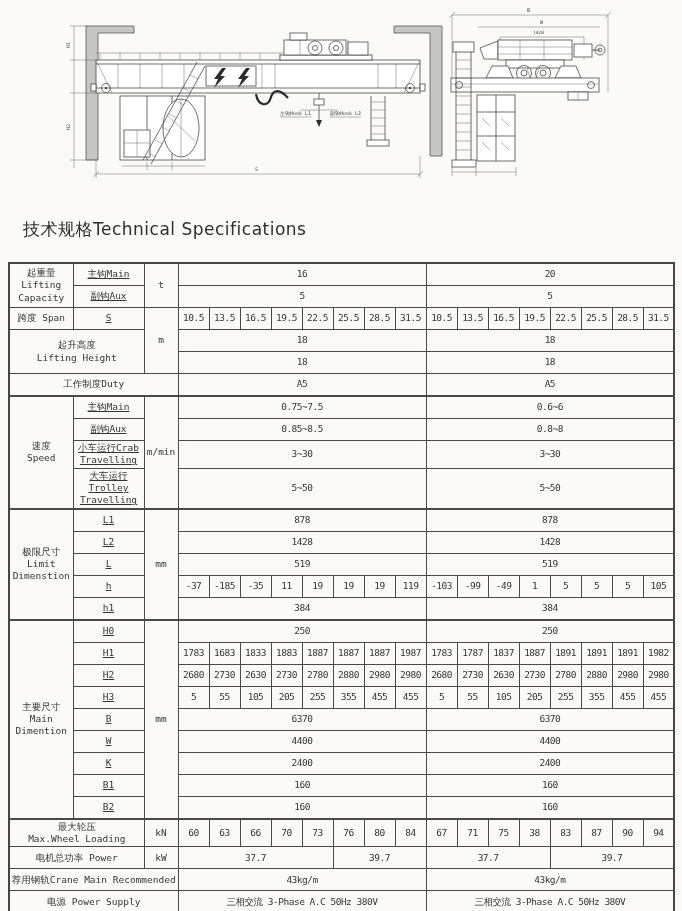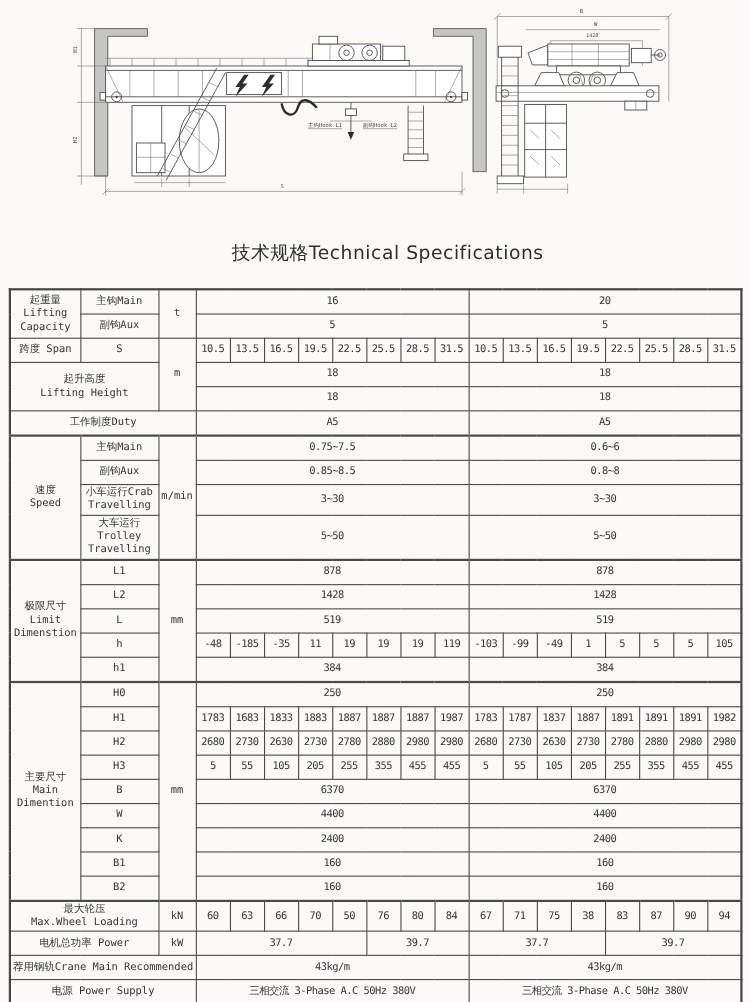--- a/index.html
+++ b/index.html
@@ -12,21 +12,20 @@
   }
   .drawing-wrap{width:682px;height:208px;}
   svg{display:block;}
   .page-title{
     margin:10px 0 0 23px;
     font-size:17px;
     font-weight:400;
     color:#2e2e2e;
     letter-spacing:0.5px;
     font-family:"DejaVu Sans","Liberation Sans",sans-serif;
-    text-align:center;
   }
   table.spec{
     border-collapse:collapse;
     table-layout:fixed;
     margin:21px 0 0 8px;
     width:666px;
     border:2px solid #454545;
   }
   table.spec td{
     border:1px solid #4a4a4a;
@@ -34,21 +33,21 @@
     vertical-align:middle;
     font-size:9.5px;
     line-height:1.3;
     height:19px;
     padding:1px 0;
     white-space:pre-line;
     overflow:hidden;
     color:#353535;
   }
   td.lab{font-size:9.5px;}
-  td.sub{font-size:9.5px;}
+  td.sub{font-size:9.5px;text-decoration:underline;}
   td.unit{font-size:9.5px;}
   td.val{font-size:10px;letter-spacing:-0.5px;}
   tr.sec td{border-top-width:2px;}
   
   .ln{stroke:#4a4a4a;stroke-width:0.8;fill:none;}
   .thin{stroke:#6a6a6a;stroke-width:0.5;fill:none;}
   .fillw{fill:#ffffff;stroke:#4a4a4a;stroke-width:0.8;}
   .hatch{fill:#c6c6c4;stroke:#555;stroke-width:0.8;}
   .dark{fill:#2d2d2d;stroke:none;}
   .dimtxt{fill:#4a4a4a;font-size:5px;font-family:"DejaVu Sans Mono",monospace;}
@@ -395,21 +394,21 @@
         <td colspan="8" class="val">1428</td>
         <td colspan="8" class="val">1428</td>
       </tr>
       <tr>
         <td class="sub">L</td>
         <td colspan="8" class="val">519</td>
         <td colspan="8" class="val">519</td>
       </tr>
       <tr>
         <td class="sub">h</td>
-        <td class="val">-48</td>
+        <td class="val">-37</td>
         <td class="val">-185</td>
         <td class="val">-35</td>
         <td class="val">11</td>
         <td class="val">19</td>
         <td class="val">19</td>
         <td class="val">19</td>
         <td class="val">119</td>
         <td class="val">-103</td>
         <td class="val">-99</td>
         <td class="val">-49</td>
@@ -516,21 +515,21 @@
         <td colspan="8" class="val">160</td>
       </tr>
       <tr class="sec">
         <td colspan="2" class="lab">最大轮压
 Max.Wheel Loading</td>
         <td class="unit">kN</td>
         <td class="val">60</td>
         <td class="val">63</td>
         <td class="val">66</td>
         <td class="val">70</td>
-        <td class="val">50</td>
+        <td class="val">73</td>
         <td class="val">76</td>
         <td class="val">80</td>
         <td class="val">84</td>
         <td class="val">67</td>
         <td class="val">71</td>
         <td class="val">75</td>
         <td class="val">38</td>
         <td class="val">83</td>
         <td class="val">87</td>
         <td class="val">90</td>

